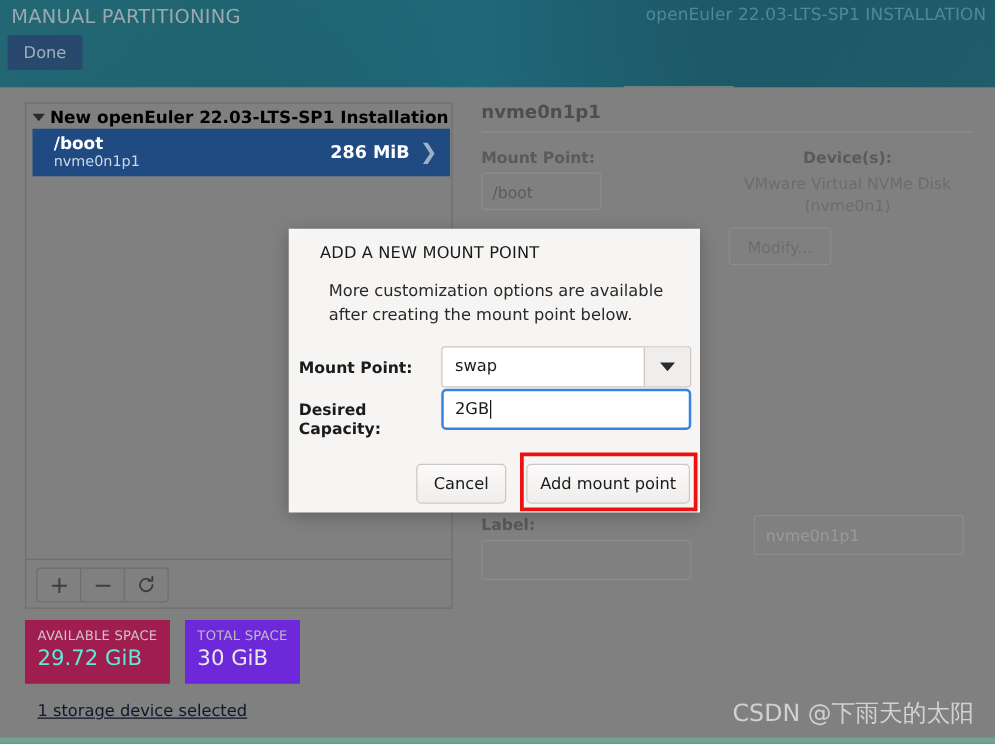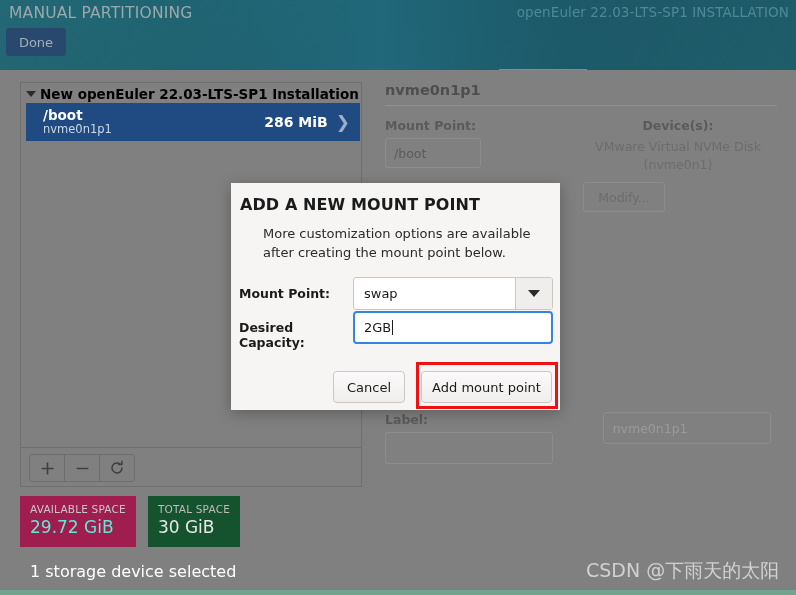--- a/index.html
+++ b/index.html
@@ -218,41 +218,42 @@
     left: 20px; top: 496px;
     display: flex;
     gap: 12px;
   }
   .tile {
     padding: 7px 10px 9px 10px;
     box-sizing: border-box;
     min-width: 84px;
   }
   .tile-avail { background: #9f1e4f; }
-  .tile-total { background: #14532d; }
+  .tile-total { background: #6d28d9; }
   .tile-label {
     font-size: 10.5px;
     color: #cfc4c9;
     letter-spacing: 0.2px;
     line-height: 1.25;
   }
   .tile-total .tile-label { color: #bdbdbd; }
   .tile-value {
     font-size: 17px;
     color: #5eead4;
     line-height: 1.25;
     margin-top: 1px;
   }
   .tile-total .tile-value { color: #e8e8e8; }
 
   .storage-link {
     position: absolute;
     left: 30px; top: 562px;
-    font-size: 16px;
-    color: #ffffff;
+    font-size: 13px;
+    color: #0f172a;
+    text-decoration: underline;
     cursor: pointer;
   }
 
   
   .right-panel {
     position: absolute;
     left: 385px; top: 82px;
     width: 392px;
   }
   .rp-title {
@@ -354,23 +355,23 @@
   .dialog {
     position: absolute;
     left: 231px; top: 183px;
     width: 329px; height: 227px;
     background: #f6f5f4;
     box-shadow: 0 3px 14px rgba(0,0,0,0.28);
     box-sizing: border-box;
   }
   .dlg-title {
     position: absolute;
-    left: 9px; top: 12px;
-    font-size: 16px;
-    font-weight: 700;
+    left: 25px; top: 12px;
+    font-size: 13px;
+    font-weight: 400;
     color: #1b1b1b;
     letter-spacing: 0.1px;
   }
   .dlg-desc {
     position: absolute;
     left: 32px; top: 42px;
     width: 290px;
     font-size: 13px;
     color: #2a2a2a;
     line-height: 1.45;

